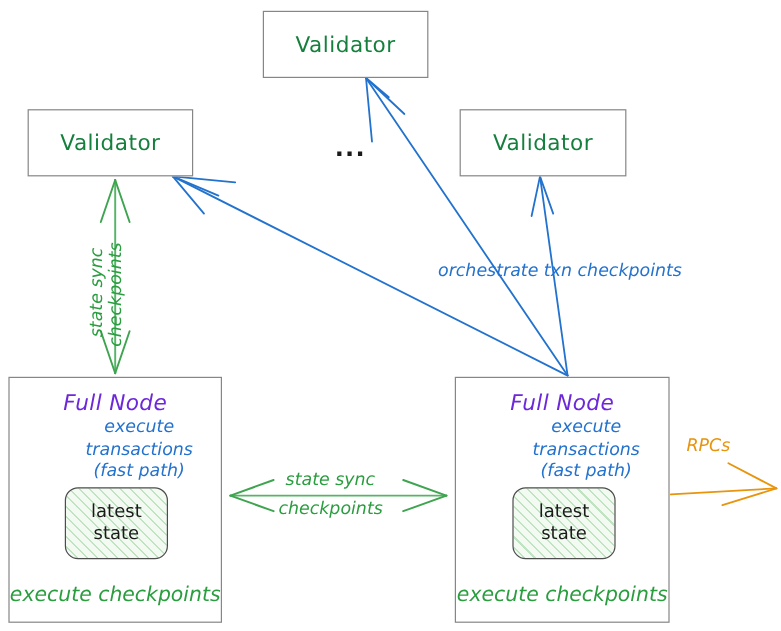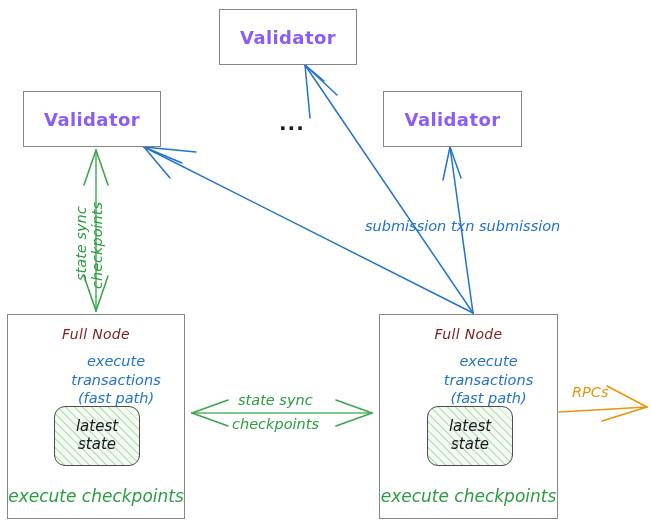--- a/index.html
+++ b/index.html
@@ -33,34 +33,33 @@
     display: flex;
     flex-direction: column;
     align-items: center;
   }
   .validator-box {
     justify-content: center;
   }
   .validator-label {
     font-family: "DejaVu Sans", sans-serif;
     font-size: 18px;
-    color: #8b5cf6;
+    color: #15803d;
     letter-spacing: .4px;
-    font-weight: bold;
   }
 
   .fullnode-box {
     padding-top: 11px;
   }
   .fullnode-title {
-    font-size: 14px;
-    font-style: italic;
-    color: #7f1d1d;
+    font-size: 18px;
+    font-style: italic;
+    color: #6d28d9;
     letter-spacing: .3px;
-    margin-bottom: 10px;
+    margin-bottom: 0;
   }
   .blue-text {
     color: #2272ce;
     font-size: 14.5px;
     line-height: 1.28;
     text-align: center;
     font-style: italic;
     margin-left: 40px;
   }
   .green-text {
@@ -93,21 +92,20 @@
         rgba(255,255,255,0) 6px);
     display: flex;
     flex-direction: column;
     align-items: center;
     justify-content: center;
     line-height: 1.18;
   }
   .latest-state span {
     font-size: 15px;
     color: #1a1a1a;
-    font-style: italic;
   }
 
   
   .float-label {
     position: absolute;
     white-space: nowrap;
     font-style: italic;
   }
   .lbl-green { color: #2a9d3f; font-size: 14.5px; }
   .lbl-blue  { color: #2272ce; font-size: 14.5px; }
@@ -191,26 +189,26 @@
 
   <div class="node-box validator-box" style="left:383px; top:91px; width:139px; height:56px;">
     <span class="validator-label">Validator</span>
   </div>
 
   <div class="ellipsis" style="left:279px; top:113px;">...</div>
 
   <div class="vert-label" style="left:89px; top:265px;">state sync</div>
   <div class="vert-label" style="left:105px; top:273px;">checkpoints</div>
 
-  <div class="float-label lbl-blue" style="left:365px; top:218px;">submission txn submission</div>
+  <div class="float-label lbl-blue" style="left:365px; top:218px;">orchestrate txn checkpoints</div>
 
   <div class="float-label lbl-green" style="left:238px; top:392px;">state sync</div>
   <div class="float-label lbl-green" style="left:232px; top:416px;">checkpoints</div>
 
-  <div class="float-label lbl-orange" style="left:572px; top:384px;">RPCs</div>
+  <div class="float-label lbl-orange" style="left:572px; top:364px;">RPCs</div>
 
   <div class="node-box fullnode-box" style="left:7px; top:314px; width:178px; height:205px; position:absolute;">
     <div class="fullnode-title">Full Node</div>
     <div class="blue-text">
       <div>execute transactions</div>
       <div>(fast path)</div>
     </div>
     <div class="latest-state" style="left:46px; top:91px;">
       <span>latest</span>
       <span>state</span>

